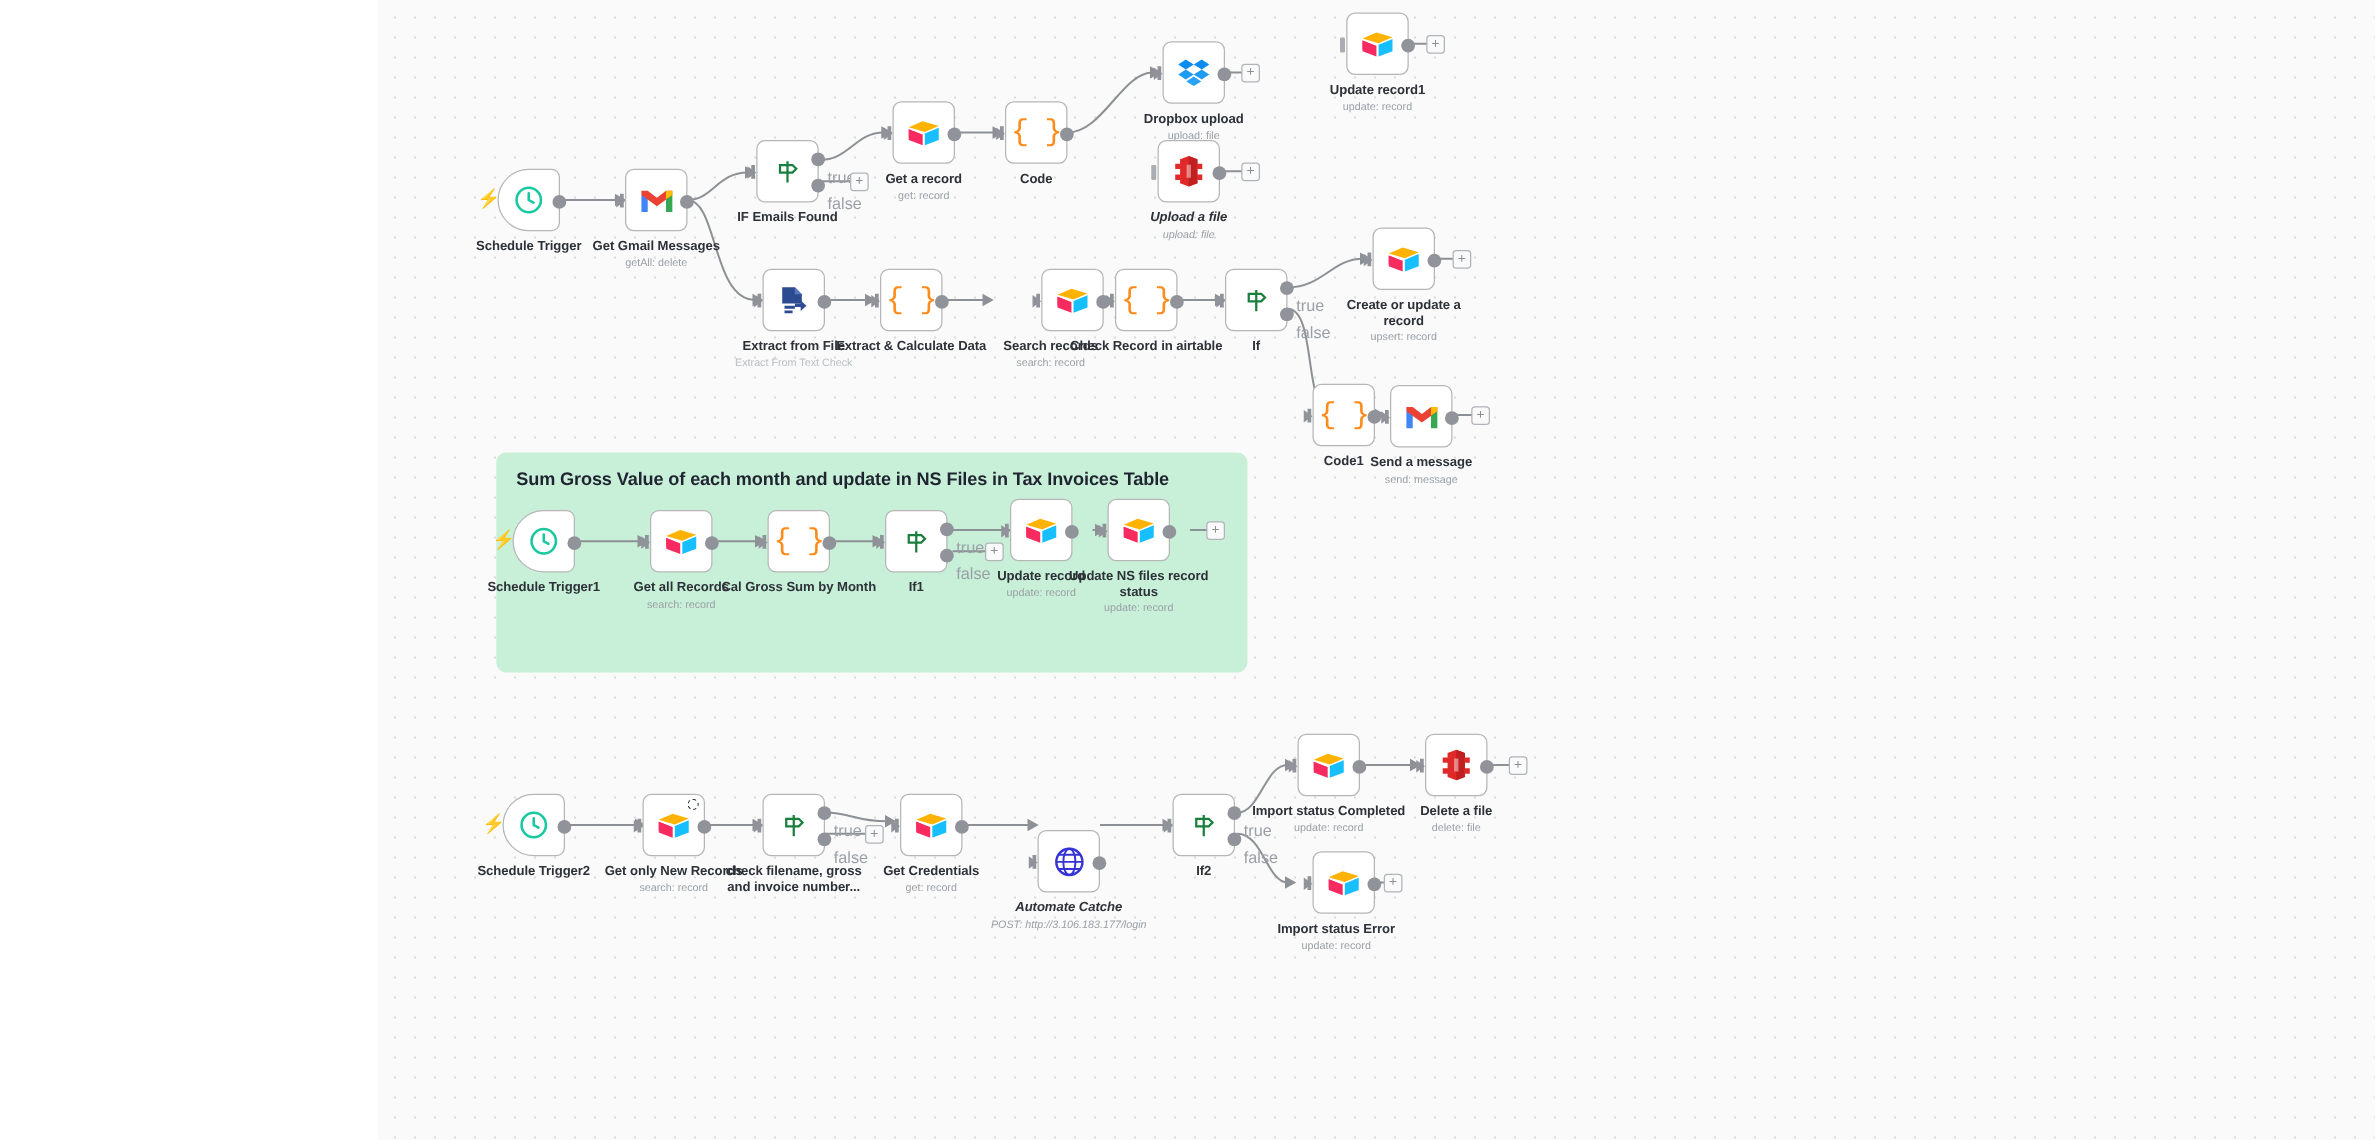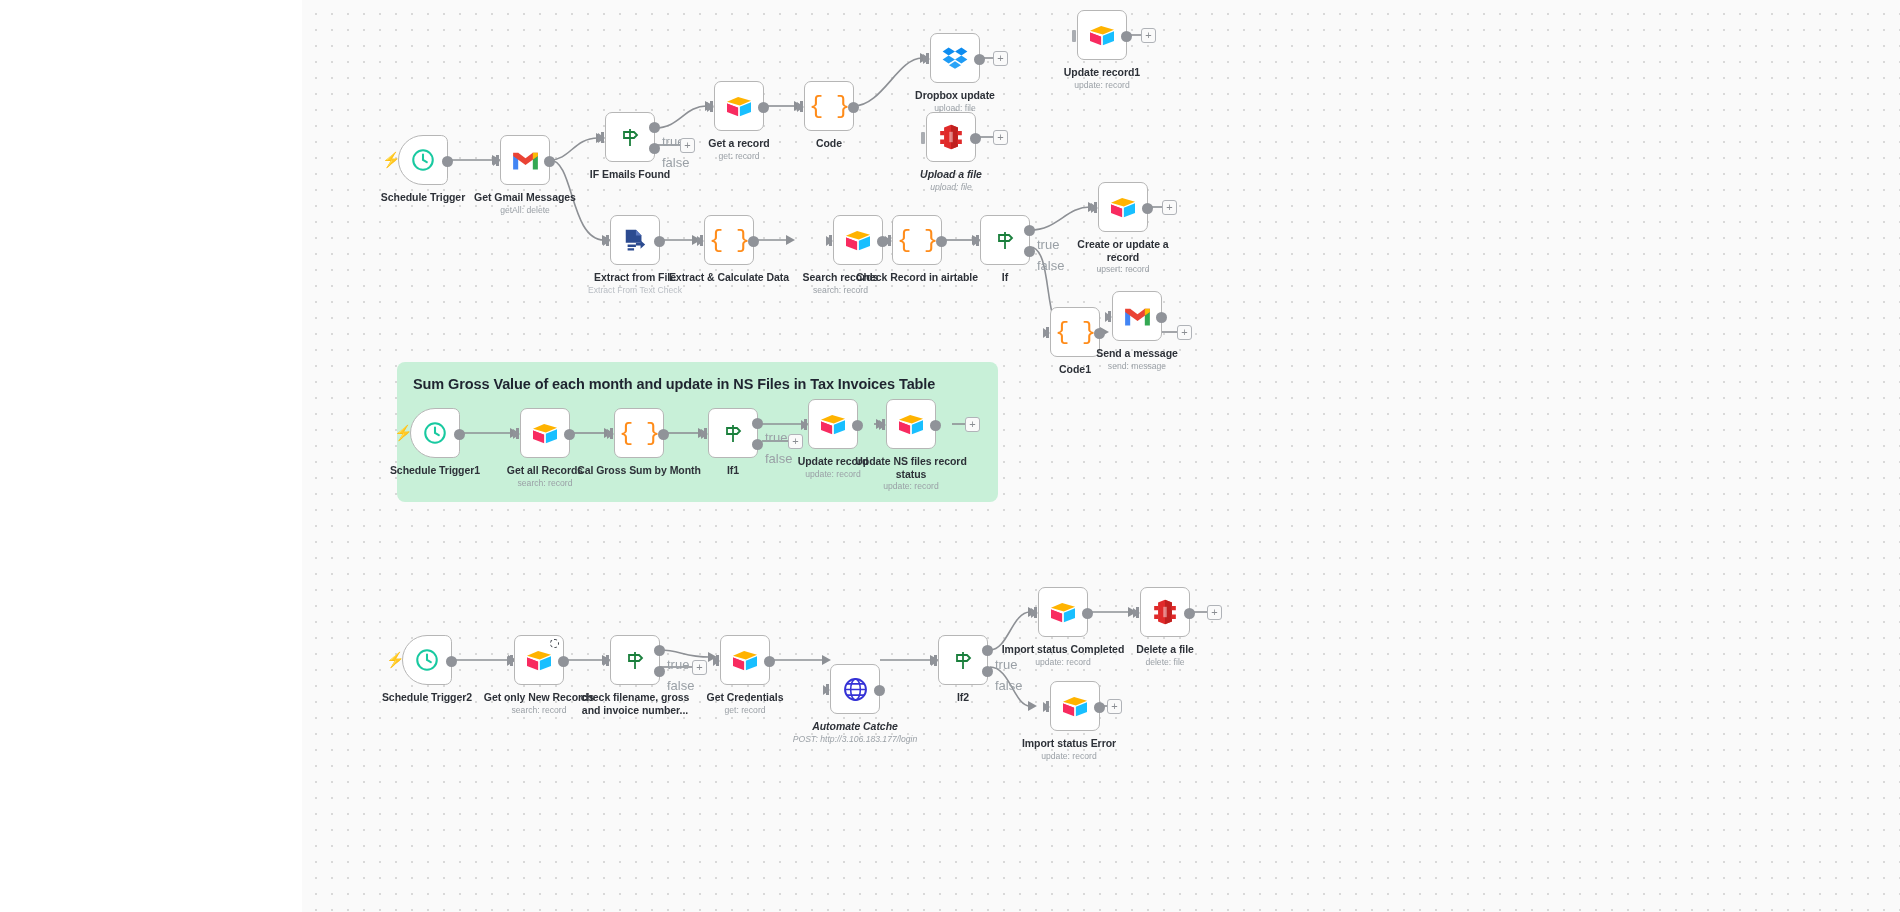--- a/index.html
+++ b/index.html
@@ -114,21 +114,21 @@
 
   .ic { display:block; }
 </style>
 </head>
 <body>
 
 <div class="gutter-left"></div>
 
 <div id="canvas">
 
-  <div class="sticky" style="left:95px; top:362px; width:601px; height:140px;padding-left:16px;">
+  <div class="sticky" style="left:95px; top:362px; width:601px; height:176px;padding-left:16px;">
     <div class="sticky-title">Sum Gross Value of each month and update in NS Files in Tax Invoices Table</div>
   </div>
 
   <svg class="wires">
 
     <path d="M 146 160 L 192 160"></path>
     <polygon class="arrowhead" points="190,155 199,160 190,165"></polygon>
     <path d="M 248 160 C 268 160 272 138 296 138"></path>
     <polygon class="arrowhead" points="294,133 303,138 294,143"></polygon>
     <path d="M 248 160 C 272 160 268 240 302 240"></path>
@@ -296,21 +296,21 @@
         <path d="M8 2 L0.5 7 L8 12 L16 7 z" fill="#0d8cf0"></path>
         <path d="M24 2 L31.5 7 L24 12 L16 7 z" fill="#0d8cf0"></path>
         <path d="M8 12 L0.5 17 L8 22 L16 17 z" fill="#1e9bf5"></path>
         <path d="M24 12 L31.5 17 L24 22 L16 17 z" fill="#1e9bf5"></path>
         <path d="M16 19 L8.5 24 L16 28.5 L23.5 24 z" fill="#2aa3f7"></path>
       </svg>
       <span class="arrow-in"></span>
       <span class="dot-out"></span>
     </div>
     <div class="node-labels">
-      <div class="node-title">Dropbox update</div>
+      <div class="node-title">Dropbox upload</div>
       <div class="node-sub">upload: file</div>
     </div>
   </div>
   <div class="plus" style="left:691px; top:51px;">+</div>
 
   <div class="node" style="left:624px; top:112px;font-style:italic;">
     <div class="node-box">
       <svg class="ic" width="24" height="26" viewBox="0 0 26 30">
         <path d="M5 4 L13 1 L21 4 L21 26 L13 29 L5 26 z" fill="#e02a2a"></path>
         <path d="M13 1 L21 4 L21 26 L13 29 z" fill="#c0201f"></path>
@@ -447,21 +447,21 @@
       <span class="ic" style="font-family:'Liberation Mono',monospace;font-size:24px;color:#ff8c1a;letter-spacing:-1px;">{&nbsp;}</span>
       <span class="arrow-in"></span>
       <span class="dot-out"></span>
     </div>
     <div class="node-labels">
       <div class="node-title">Code1</div>
       <div class="node-sub"></div>
     </div>
   </div>
 
-  <div class="node" style="left:810px; top:291px;">
+  <div class="node" style="left:810px; top:308px;">
     <div class="node-box">
       <svg class="ic" width="27" height="21" viewBox="0 0 48 36">
         <path d="M2 34 V10 l9 -6 v30z" fill="#4285f4"></path>
         <path d="M37 34 V4 l9 6 v24z" fill="#34a853"></path>
         <path d="M11 4 L24 14 L37 4 L46 4 L46 10 L24 26 L2 10 L2 4z" fill="#ea4335"></path>
         <path d="M37 4 l9 0 0 6 -9 6z" fill="#fbbc04"></path>
       </svg>
       <span class="arrow-in"></span>
       <span class="dot-out"></span>
     </div>

